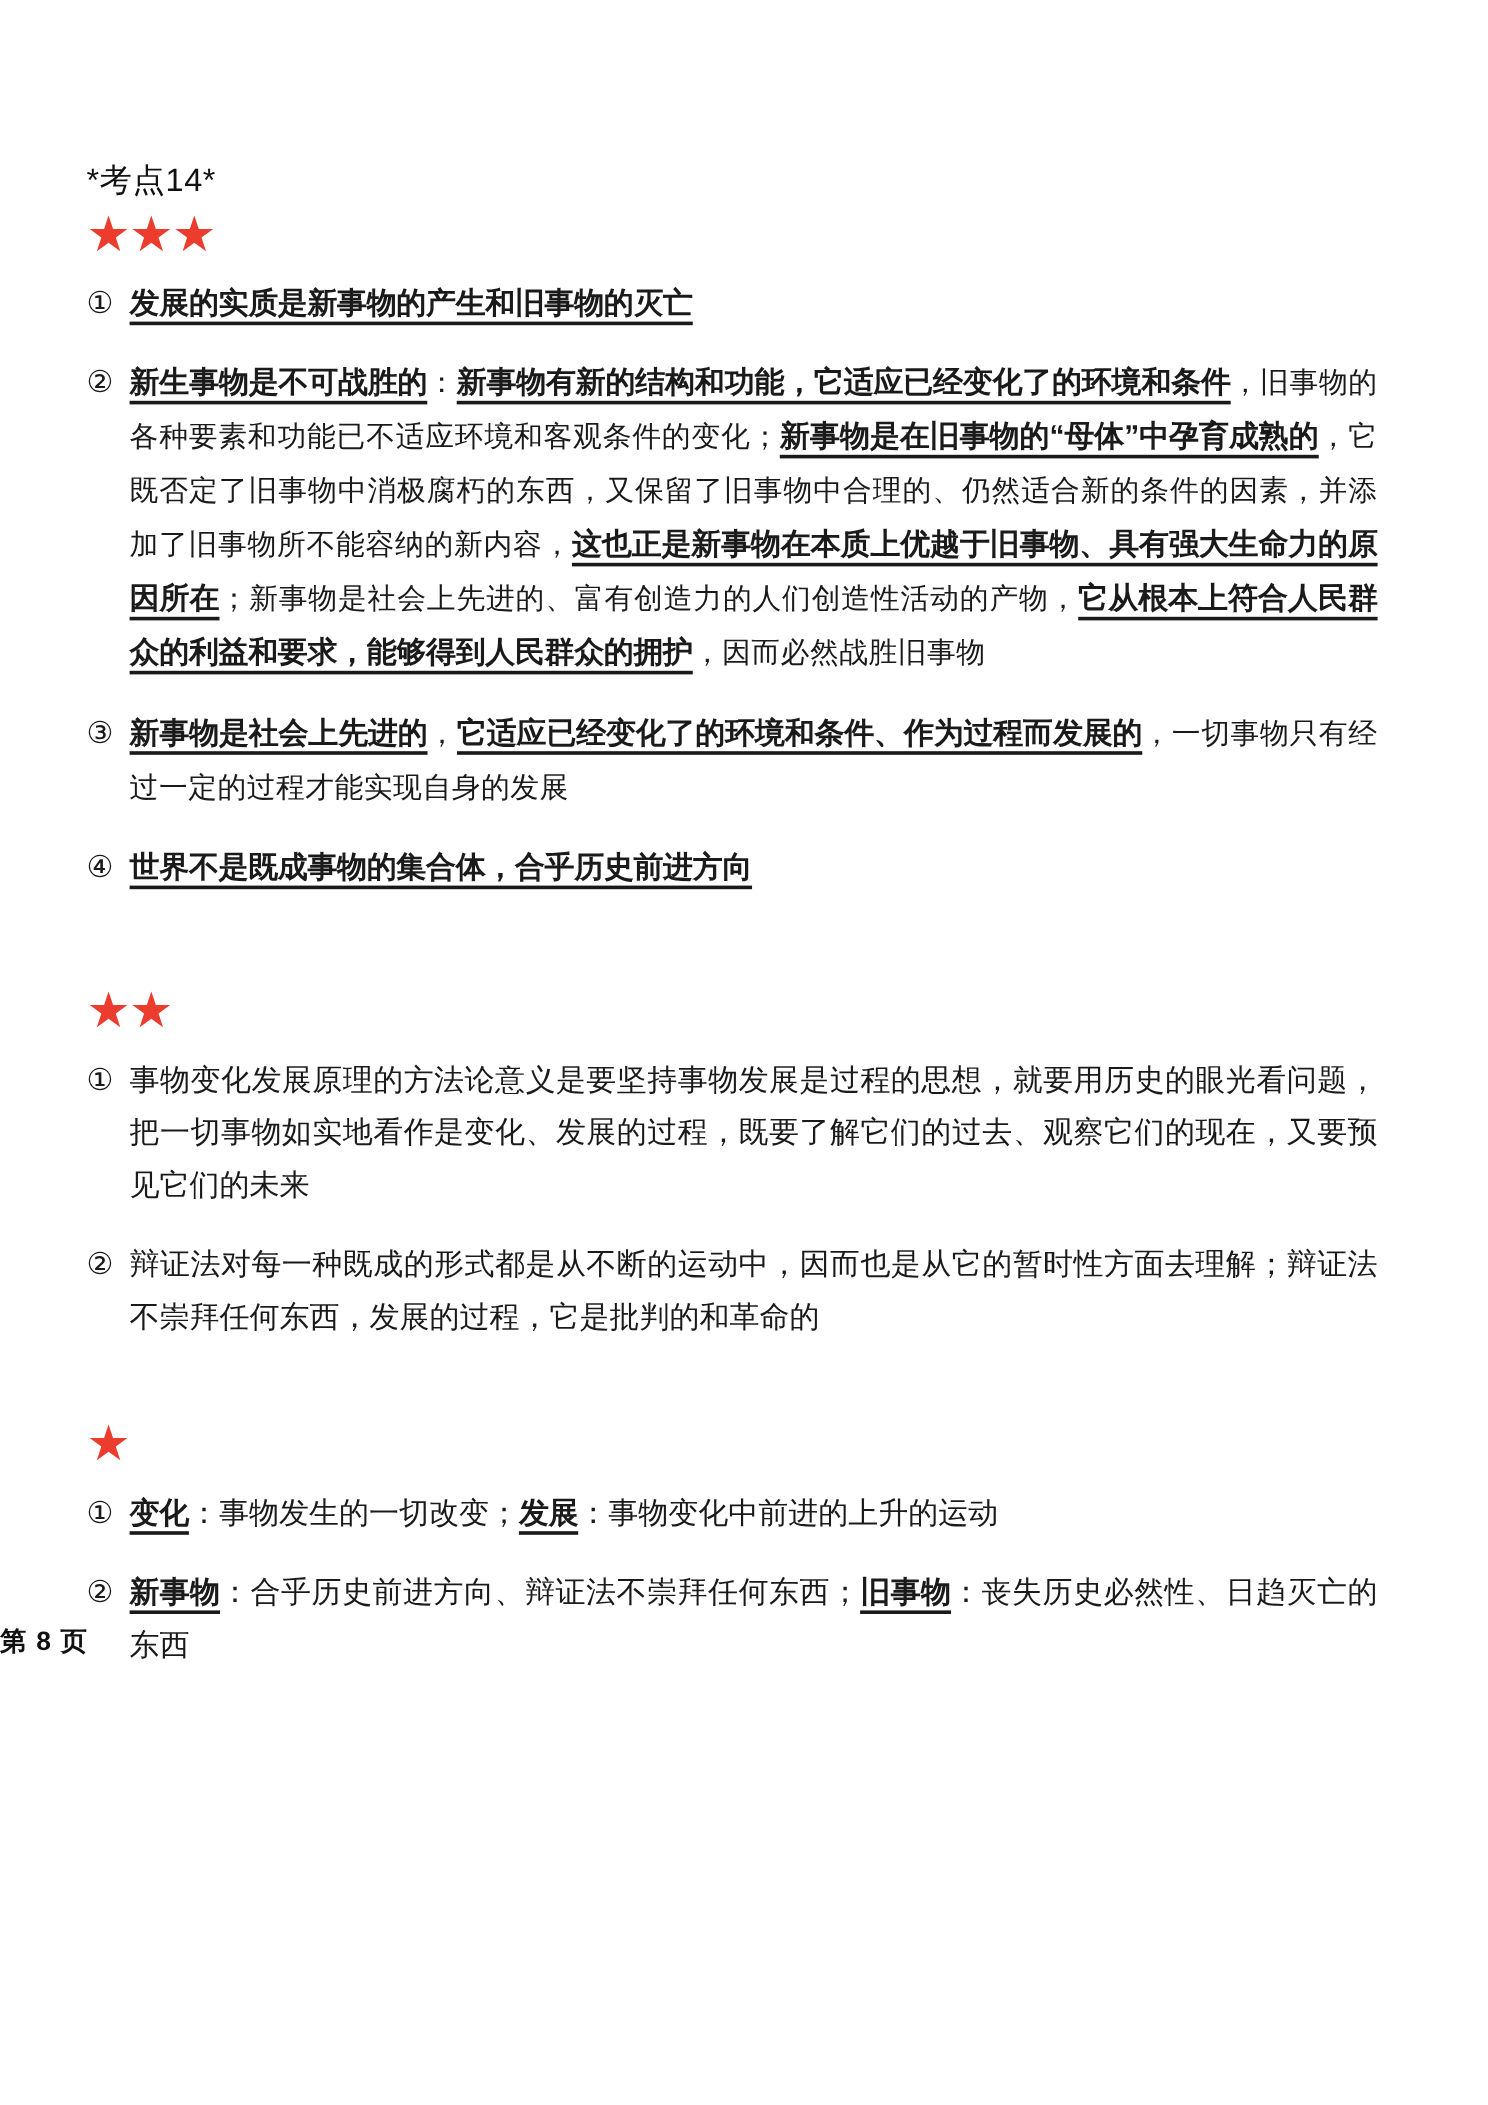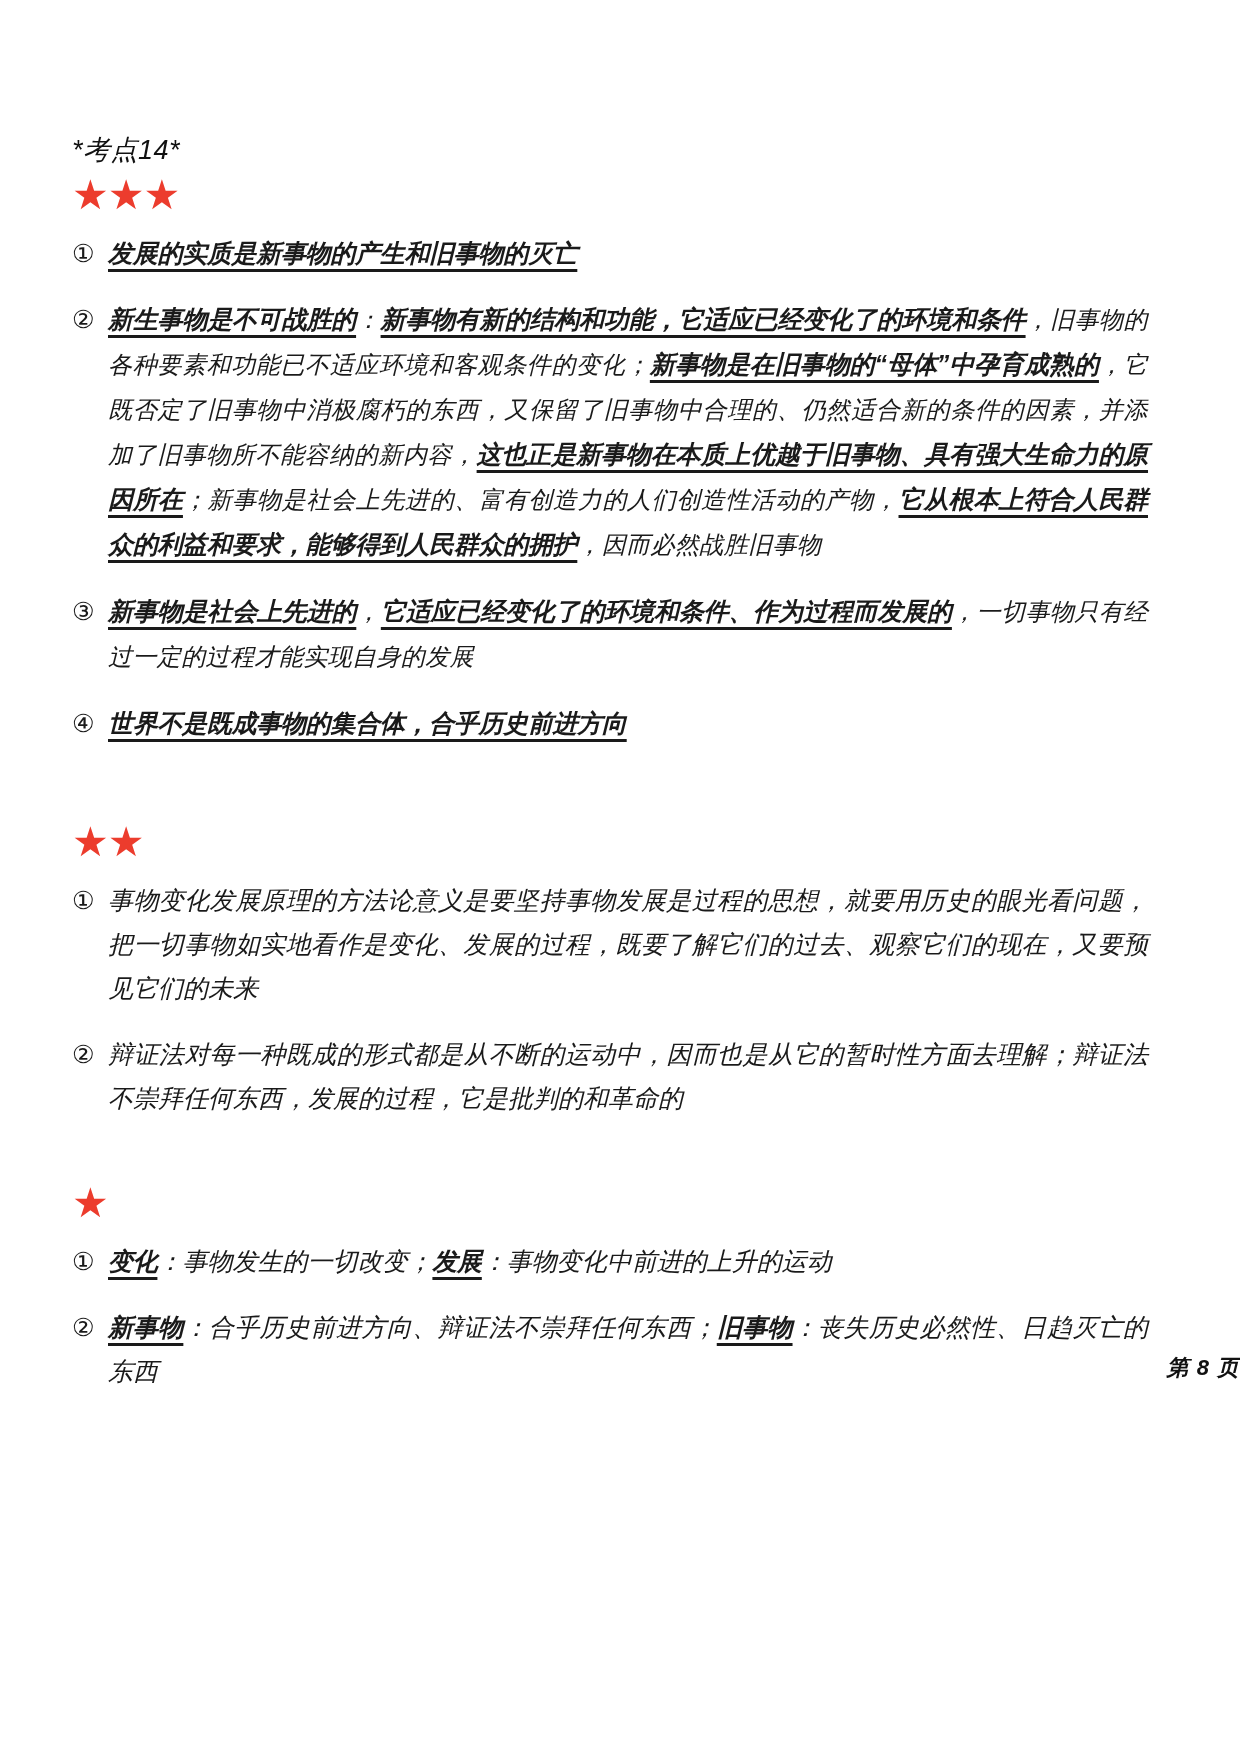--- a/index.html
+++ b/index.html
@@ -14,21 +14,20 @@
     color: #1a1a1a;
     position: relative;
     overflow: hidden;
   }
   .page {
     box-sizing: border-box;
     width: 1240px;
     height: 1479px;
     padding: 132px 92px 40px 72px;
     position: relative;
-    font-style: italic;
   }
 
   
   .kaodian {
     font-size: 27px;
     letter-spacing: 0.5px;
     color: #111;
     margin: 0 0 6px 0;
     font-weight: 400;
   }
@@ -88,21 +87,21 @@
 
   .section-gap { height: 54px; }
   .section-gap.small { height: 40px; }
 
   
   .footer {
     position: absolute;
     left: 0;
     right: 0;
     bottom: 96px;
-    text-align: right;
+    text-align: left;
     font-size: 22px;
     font-weight: bold;
     letter-spacing: 1px;
     color: #111;
   }
 </style>
 </head>
 <body>
 
 <div class="page">

